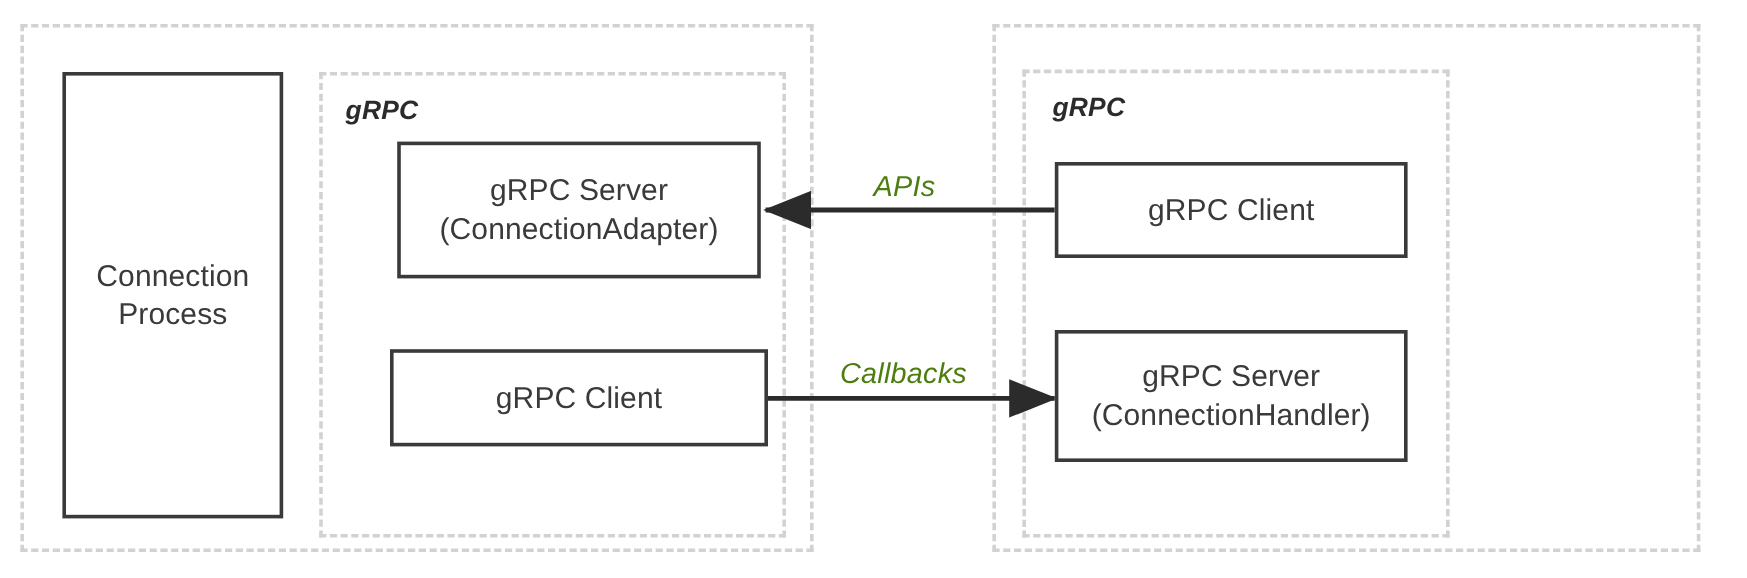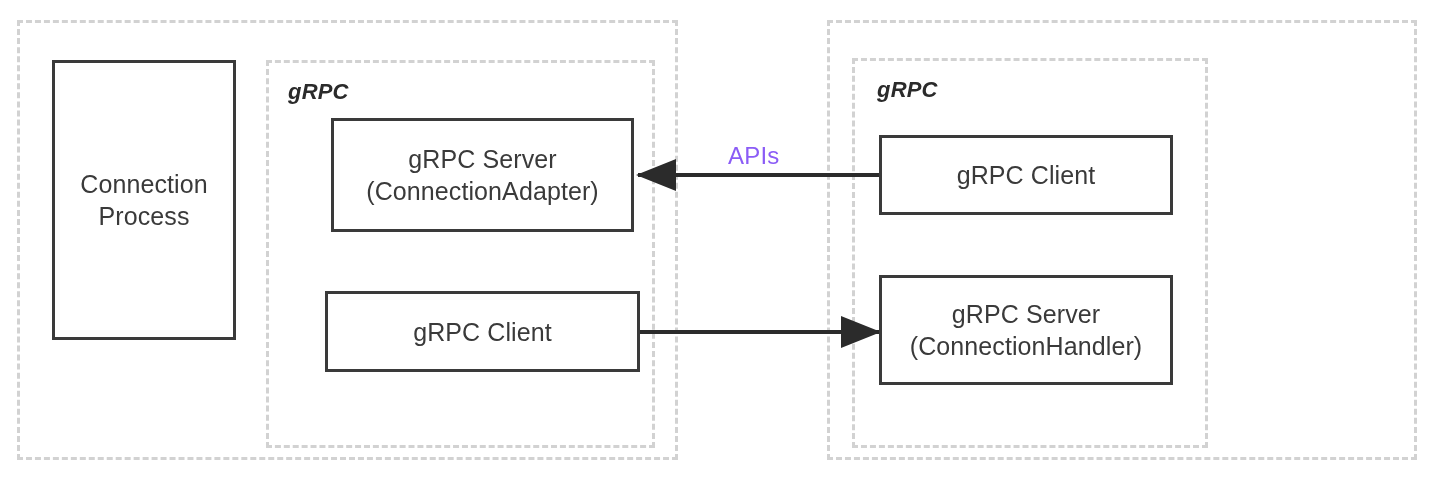--- a/index.html
+++ b/index.html
@@ -52,22 +52,23 @@
     font-weight: bold;
     font-size: 22px;
     color: #2b2b2b;
     letter-spacing: 0.2px;
     white-space: nowrap;
   }
 
   
   .edge-label {
     position: absolute;
+    font-style: italic;
     font-size: 24px;
-    color: #8b5cf6;
+    color: #4d7c0f;
     white-space: nowrap;
     letter-spacing: 0.2px;
   }
 
   
   #arrows {
     position: absolute;
     left: 0;
     top: 0;
     width: 1456px;
@@ -100,22 +101,23 @@
       <marker id="arrowhead-left" markerWidth="10" markerHeight="8" refX="9.5" refY="4" orient="auto" markerUnits="strokeWidth">
         <path d="M0,0 L10,4 L0,8 Z" fill="#2b2b2b"></path>
       </marker>
     </defs>
     <line id="edge-line-0" stroke="#2b2b2b" stroke-width="4" marker-end="url(#arrowhead-left)" x1="879" y1="175" x2="638" y2="175"></line>
     <line id="edge-line-1" stroke="#2b2b2b" stroke-width="4" marker-end="url(#arrowhead-right)" x1="640" y1="332" x2="879" y2="332"></line>
   </svg>
 
   <div class="edge-label" id="el-0" style="left: 728px; top: 142px;">APIs</div>
 
+  <div class="edge-label" id="el-1" style="left: 700px; top: 298px;">Callbacks</div>
 
-  <div class="node" id="n-0" style="left: 52px; top: 60px; width: 184px; height: 280px;">
+  <div class="node" id="n-0" style="left: 52px; top: 60px; width: 184px; height: 372px;">
     <span class="node-label">Connection
 Process</span>
   </div>
 
   <div class="node" id="n-1" style="left: 331px; top: 118px; width: 303px; height: 114px;">
     <span class="node-label">gRPC Server
 (ConnectionAdapter)</span>
   </div>
 
   <div class="node" id="n-2" style="left: 325px; top: 291px; width: 315px; height: 81px;">

